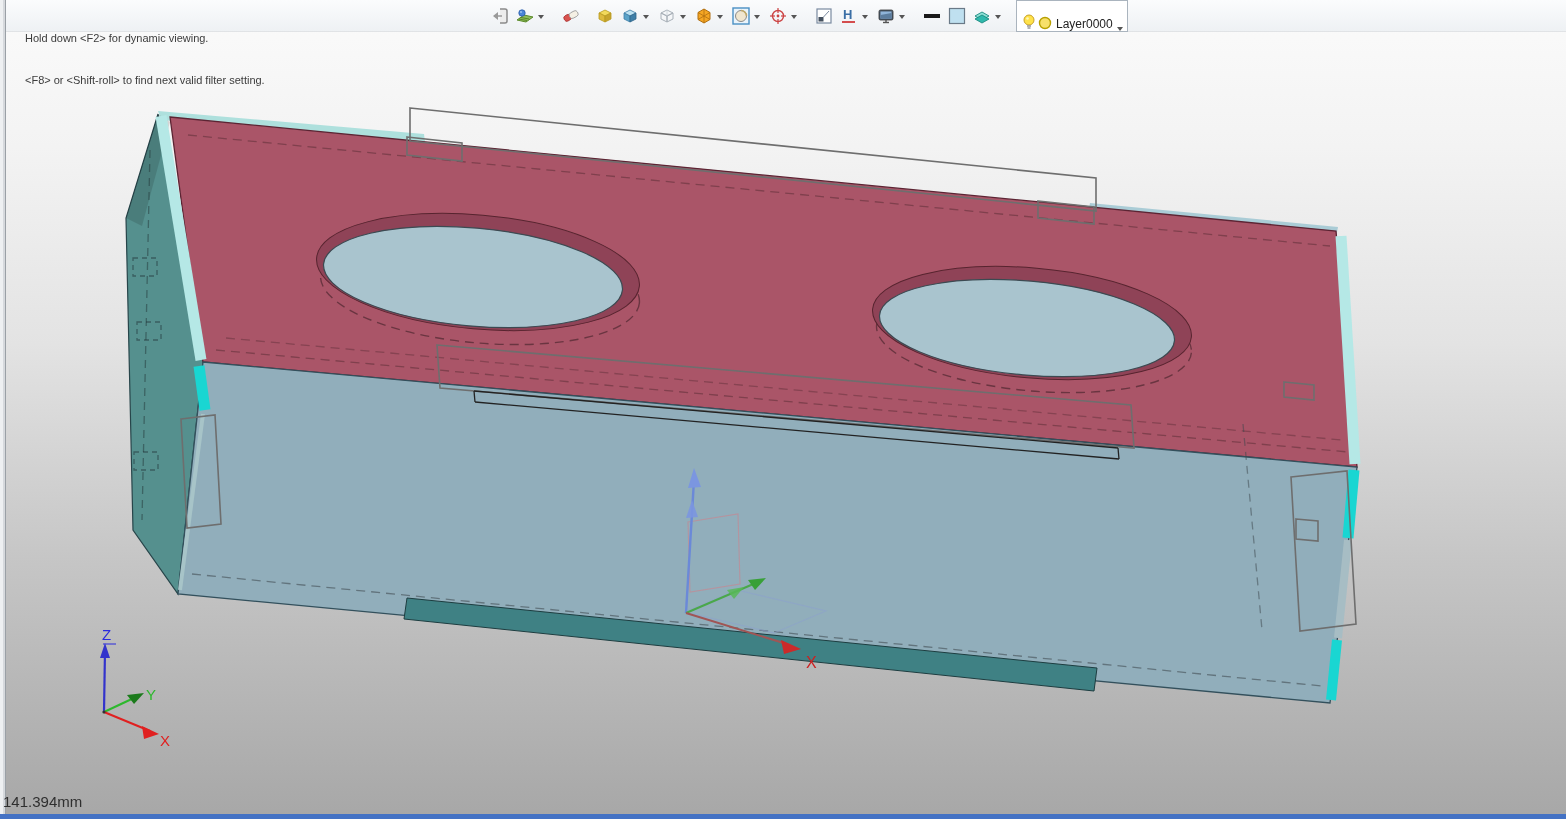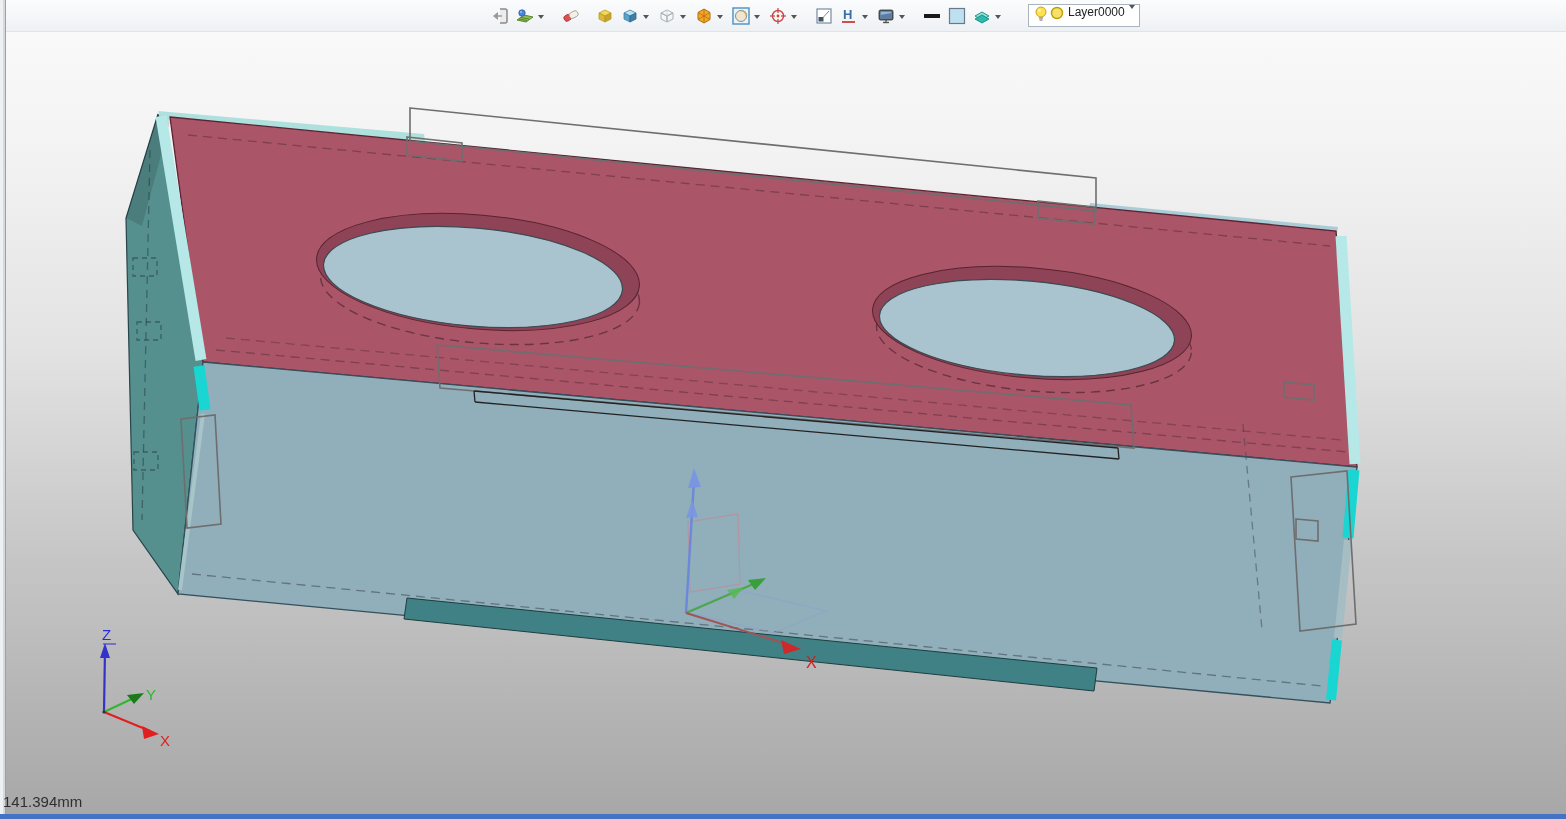--- a/index.html
+++ b/index.html
@@ -15,21 +15,21 @@
     border-bottom:1px solid rgba(130,140,150,.22);
   }
   .prompt{position:absolute;left:25px;top:3px;font-size:11px;color:#3c3c3c;line-height:14px;white-space:pre;}
   .tools{position:absolute;left:487px;top:3px;height:25px;display:flex;align-items:center;}
   .tbtn{background:transparent;border:none;padding:0;margin:0 1px;width:23px;height:23px;
         display:flex;align-items:center;justify-content:center;cursor:default;}
   .caret{width:0;height:0;border-left:3.5px solid transparent;border-right:3.5px solid transparent;
          border-top:4px solid #555;margin:2px 5px 0 1px;}
   .gap{width:9px;}
   .layer-combo{
-    margin-left:22px;display:flex;align-items:flex-start;height:23px;width:112px;
+    margin-left:10px;display:flex;align-items:flex-end;height:32px;width:112px;
     background:#fff;border:1px solid #aab4be;padding:0 4px;box-sizing:border-box;
   }
   .layer-combo .lc-label{font-size:12px;color:#222;margin-left:3px;flex:1;}
   .caret2{width:0;height:0;border-left:3.5px solid transparent;border-right:3.5px solid transparent;
           border-top:4px solid #555;}
   .measurement{position:absolute;left:3px;bottom:9px;font-size:15px;color:#2f2f2f;}
   .bottom-bar{position:absolute;left:0;bottom:0;width:1566px;height:5px;background:#4472c4;}
   .left-edge{position:absolute;left:0;top:0;width:5px;height:819px;background:#eef0f2;
              border-right:1px solid #9aa0a6;box-shadow:inset -2px 0 0 #d6d9dd;}
 </style>
@@ -128,20 +128,24 @@
       <polygon points="144,693 127,695 134,704" fill="#1c7a1c"></polygon>
       <text x="146" y="700" fill="#2db82d">Y</text>
       <line x1="104" y1="712" x2="150" y2="731" stroke="#e02020" stroke-width="2"></line>
       <polygon points="159,734 142,726 144,739" fill="#e02020"></polygon>
       <text x="160" y="746" fill="#e02020">X</text>
       <circle cx="104" cy="712" r="1.6" fill="#333"></circle>
     </g>
   </svg>
 
   <div class="topbar">
+    <div class="prompt">
+      <div>Hold down &lt;F2&gt; for dynamic viewing.</div>
+      <div>&lt;F8&gt; or &lt;Shift-roll&gt; to find next valid filter setting.</div>
+    </div>
 
     <div class="tools">
 
       <button class="tbtn">
         <svg width="20" height="20">
           <path d="M10 3 h5 a2 2 0 0 1 2 2 v10 a2 2 0 0 1 -2 2 h-5" fill="#ececec" stroke="#8a8a8a" stroke-width="1.5"></path>
           <line x1="4" y1="10" x2="12" y2="10" stroke="#9a9a9a" stroke-width="1.5"></line>
           <polygon points="3,10 8,6 8,14" fill="#9a9a9a"></polygon>
         </svg>
       </button>

